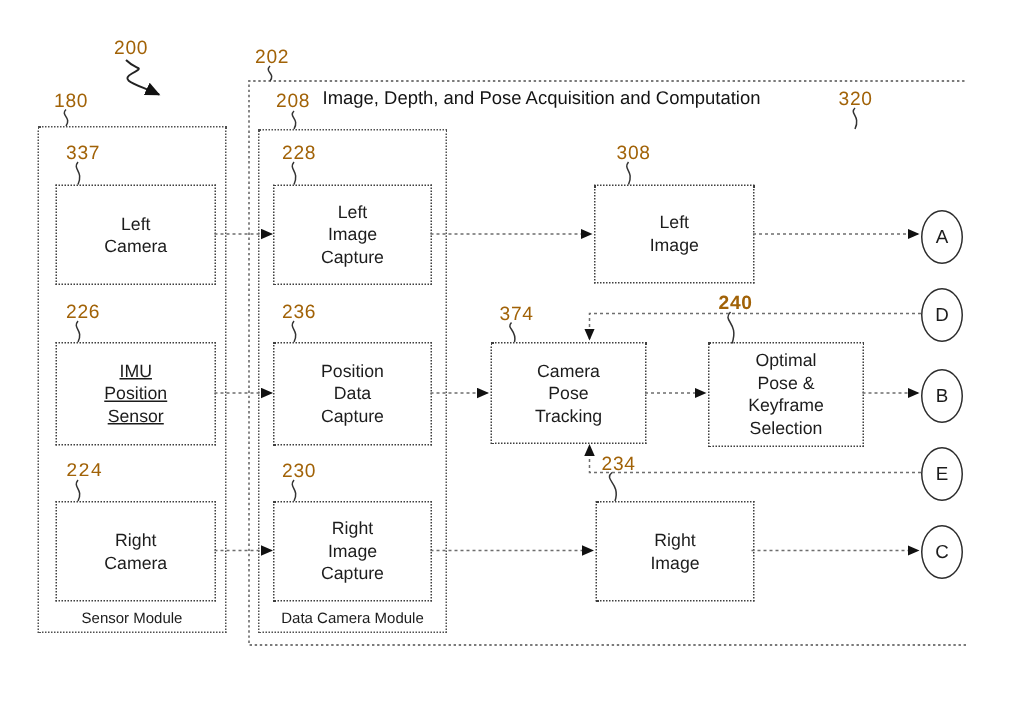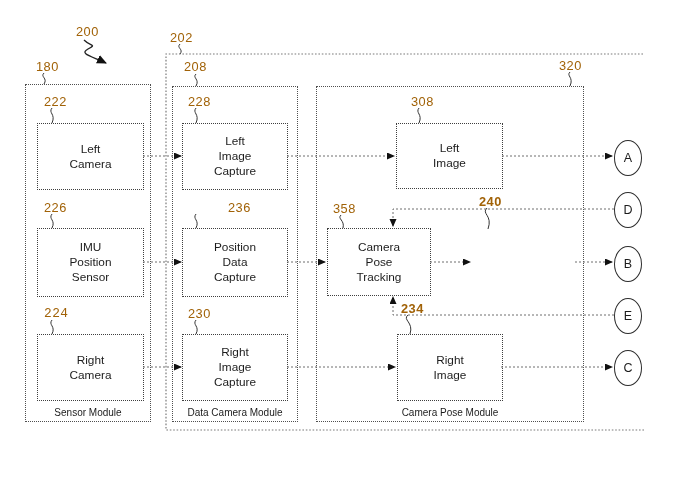--- a/index.html
+++ b/index.html
@@ -36,47 +36,45 @@
 </head>
 <body>
 
 <div class="canvas">
 
   <div class="ref" style="left:76px;top:24px;">200</div>
   <div class="ref" style="left:170px;top:30px;">202</div>
   <div class="ref" style="left:36px;top:59px;">180</div>
   <div class="ref" style="left:184px;top:59px;">208</div>
   <div class="ref" style="left:559px;top:58px;">320</div>
-  <div class="ref" style="left:44px;top:94px;">222</div>
+  <div class="ref" style="left:44px;top:94px;">337</div>
   <div class="ref" style="left:44px;top:200px;">226</div>
   <div class="ref" style="left:44px;top:306px;font-family:Liberation Mono, monospace;">224</div>
   <div class="ref" style="left:188px;top:94px;">228</div>
-  <div class="ref" style="left:188px;top:200px;margin-left:40px;">236</div>
+  <div class="ref" style="left:188px;top:200px;">236</div>
   <div class="ref" style="left:188px;top:306px;">230</div>
   <div class="ref" style="left:411px;top:94px;">308</div>
-  <div class="ref" style="left:333px;top:201px;">358</div>
+  <div class="ref" style="left:333px;top:201px;">374</div>
   <div class="ref" style="left:479px;top:194px;font-weight:bold;">240</div>
-  <div class="ref" style="left:401px;top:301px;font-weight:bold;">234</div>
+  <div class="ref" style="left:401px;top:301px;">234</div>
 
+  <div class="title">Image, Depth, and Pose Acquisition and Computation</div>
 
   <div class="module" style="left:25px;top:84px;width:124px;height:336px;">
     <div class="module-label">Sensor Module</div>
   </div>
   <div class="module" style="left:172px;top:86px;width:124px;height:334px;">
     <div class="module-label">Data Camera Module</div>
   </div>
-  <div class="module" style="left:316px;top:86px;width:266px;height:334px;">
-    <div class="module-label">Camera Pose Module</div>
-  </div>
 
   <div class="box" style="left:37px;top:123px;width:105px;height:65px;">
     <div class="box-label">Left
 Camera</div>
   </div>
-  <div class="box" style="left:37px;top:228px;width:105px;height:67px;">
+  <div class="box" style="left:37px;top:228px;width:105px;height:67px;text-decoration:underline;">
     <div class="box-label">IMU
 Position
 Sensor</div>
   </div>
   <div class="box" style="left:37px;top:334px;width:105px;height:65px;">
     <div class="box-label">Right
 Camera</div>
   </div>
   <div class="box" style="left:182px;top:123px;width:104px;height:65px;">
     <div class="box-label">Left
@@ -94,20 +92,26 @@
 Capture</div>
   </div>
   <div class="box" style="left:396px;top:123px;width:105px;height:64px;">
     <div class="box-label">Left
 Image</div>
   </div>
   <div class="box" style="left:327px;top:228px;width:102px;height:66px;">
     <div class="box-label">Camera
 Pose
 Tracking</div>
+  </div>
+  <div class="box" style="left:472px;top:228px;width:102px;height:68px;">
+    <div class="box-label">Optimal
+Pose &amp;
+Keyframe
+Selection</div>
   </div>
   <div class="box" style="left:397px;top:334px;width:104px;height:65px;">
     <div class="box-label">Right
 Image</div>
   </div>
 
   <div class="terminal" style="left:614px;top:140px;">A</div>
   <div class="terminal" style="left:614px;top:192px;">D</div>
   <div class="terminal" style="left:614px;top:246px;">B</div>
   <div class="terminal" style="left:614px;top:298px;">E</div>

